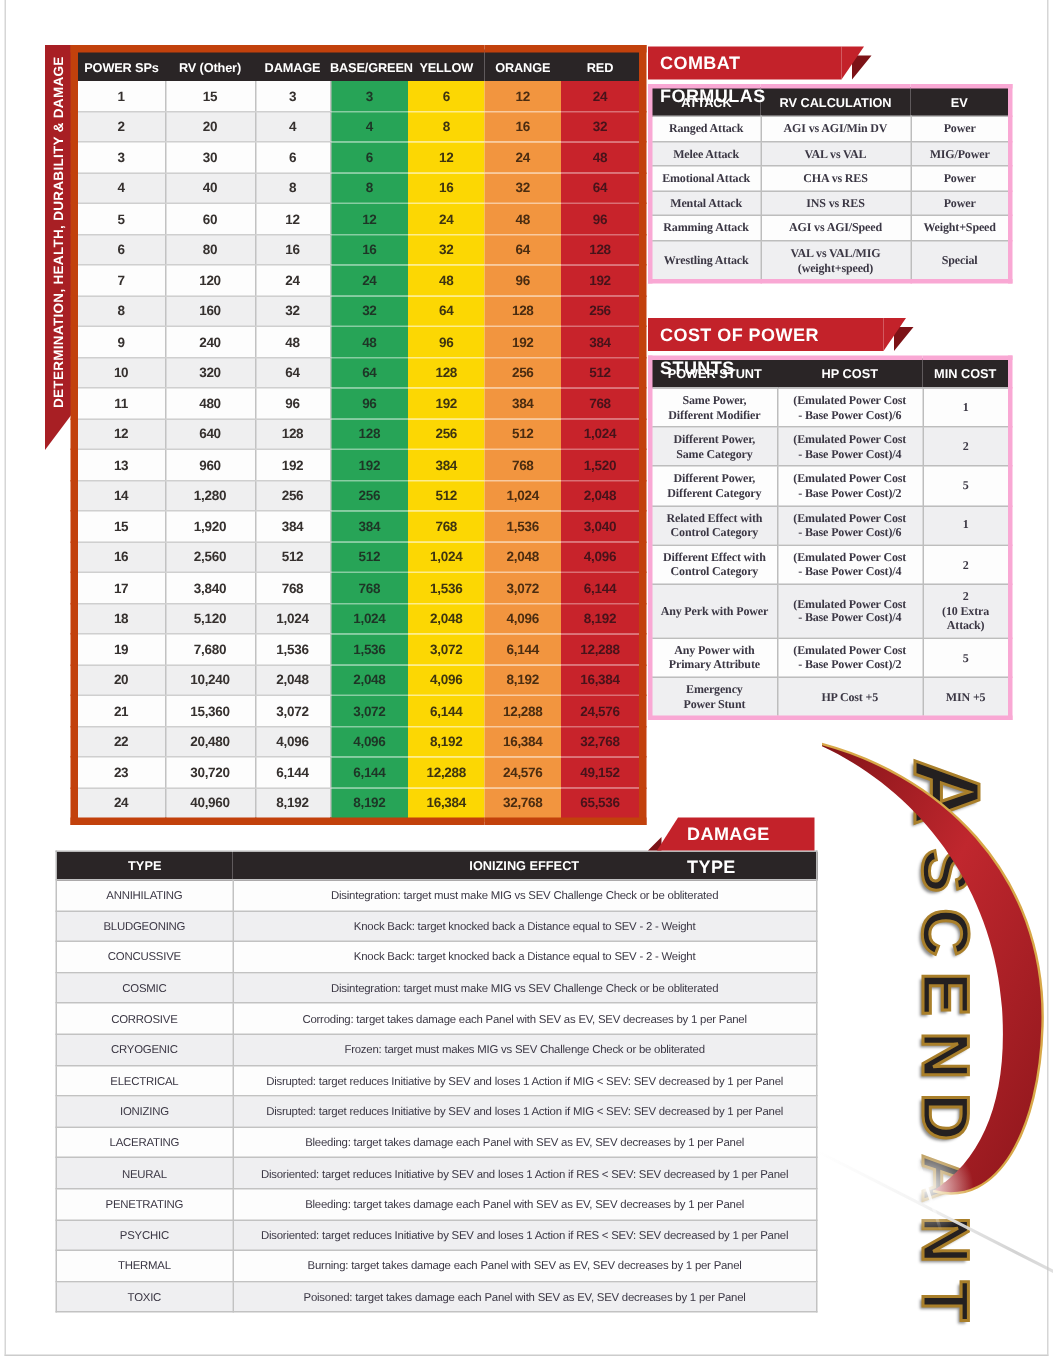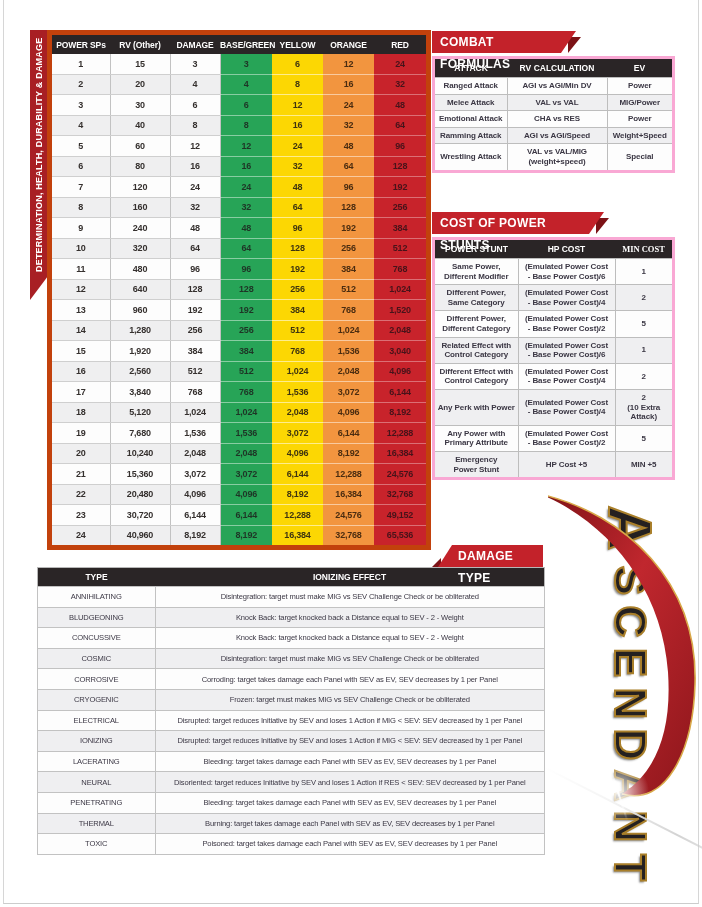--- a/index.html
+++ b/index.html
@@ -72,20 +72,21 @@
   
   .mini-table { position:absolute; width:231px; border:3px solid #f9a8d4; }
   .mini-table th {
     background:#2a2526; color:#fff; font-size:8.5px; font-weight:bold;
     height:18px; padding:0 1px; text-align:center; letter-spacing:0;
   }
   .mini-table td {
     border:1px solid #bdbdbd; text-align:center; font-size:8px; font-weight:bold;
     color:#3b3744; padding:3px 1px; line-height:1.2; white-space:pre-line;
     letter-spacing:-0.1px;
+    font-family:Liberation Serif, serif;
   }
   .mini-table tbody tr:nth-child(odd)  td { background:#fdfdfd; }
   .mini-table tbody tr:nth-child(even) td { background:#efeff1; }
   #combat-table { left:432px; top:56px; }
   #stunts-table { left:432px; top:237px; }
 
   
   #damage-table { position:absolute; left:37px; top:567px; width:506px; border:1px solid #b7b7b7; }
   #damage-table th {
     background:#2a2526; color:#fff; font-size:8.5px; font-weight:bold;
@@ -389,20 +390,25 @@
           <td>Melee Attack</td>
           <td>VAL vs VAL</td>
           <td>MIG/Power</td>
         </tr>
         <tr>
           <td>Emotional Attack</td>
           <td>CHA vs RES</td>
           <td>Power</td>
         </tr>
         <tr>
+          <td>Mental Attack</td>
+          <td>INS vs RES</td>
+          <td>Power</td>
+        </tr>
+        <tr>
           <td>Ramming Attack</td>
           <td>AGI vs AGI/Speed</td>
           <td>Weight+Speed</td>
         </tr>
         <tr>
           <td>Wrestling Attack</td>
           <td>VAL vs VAL/MIG
 (weight+speed)</td>
           <td>Special</td>
         </tr>
@@ -410,21 +416,21 @@
   </table>
 
   <div class="banner banner-r" style="left:432px; top:212px; width:149px;">
     <span>COST OF POWER STUNTS</span>
   </div>
   <table class="mini-table" id="stunts-table">
     <thead>
       <tr>
           <th style="width: 81px;">POWER STUNT</th>
           <th style="width: 95px;">HP COST</th>
-          <th style="width: 55px; font-family: Liberation Serif, serif;">MIN COST</th>
+          <th style="width: 55px;">MIN COST</th>
         </tr>
     </thead>
     <tbody>
         <tr>
           <td>Same Power,
 Different Modifier</td>
           <td>(Emulated Power Cost
 - Base Power Cost)/6</td>
           <td>1</td>
         </tr>
@@ -526,20 +532,24 @@
           <td>LACERATING</td>
           <td>Bleeding: target takes damage each Panel with SEV as EV, SEV decreases by 1 per Panel</td>
         </tr>
         <tr>
           <td>NEURAL</td>
           <td>Disoriented: target reduces Initiative by SEV and loses 1 Action if RES &lt; SEV: SEV decreased by 1 per Panel</td>
         </tr>
         <tr>
           <td>PENETRATING</td>
           <td>Bleeding: target takes damage each Panel with SEV as EV, SEV decreases by 1 per Panel</td>
+        </tr>
+        <tr>
+          <td>PSYCHIC</td>
+          <td>Disoriented: target reduces Initiative by SEV and loses 1 Action if RES &lt; SEV: SEV decreased by 1 per Panel</td>
         </tr>
         <tr>
           <td>THERMAL</td>
           <td>Burning: target takes damage each Panel with SEV as EV, SEV decreases by 1 per Panel</td>
         </tr>
         <tr>
           <td>TOXIC</td>
           <td>Poisoned: target takes damage each Panel with SEV as EV, SEV decreases by 1 per Panel</td>
         </tr>
       </tbody>

